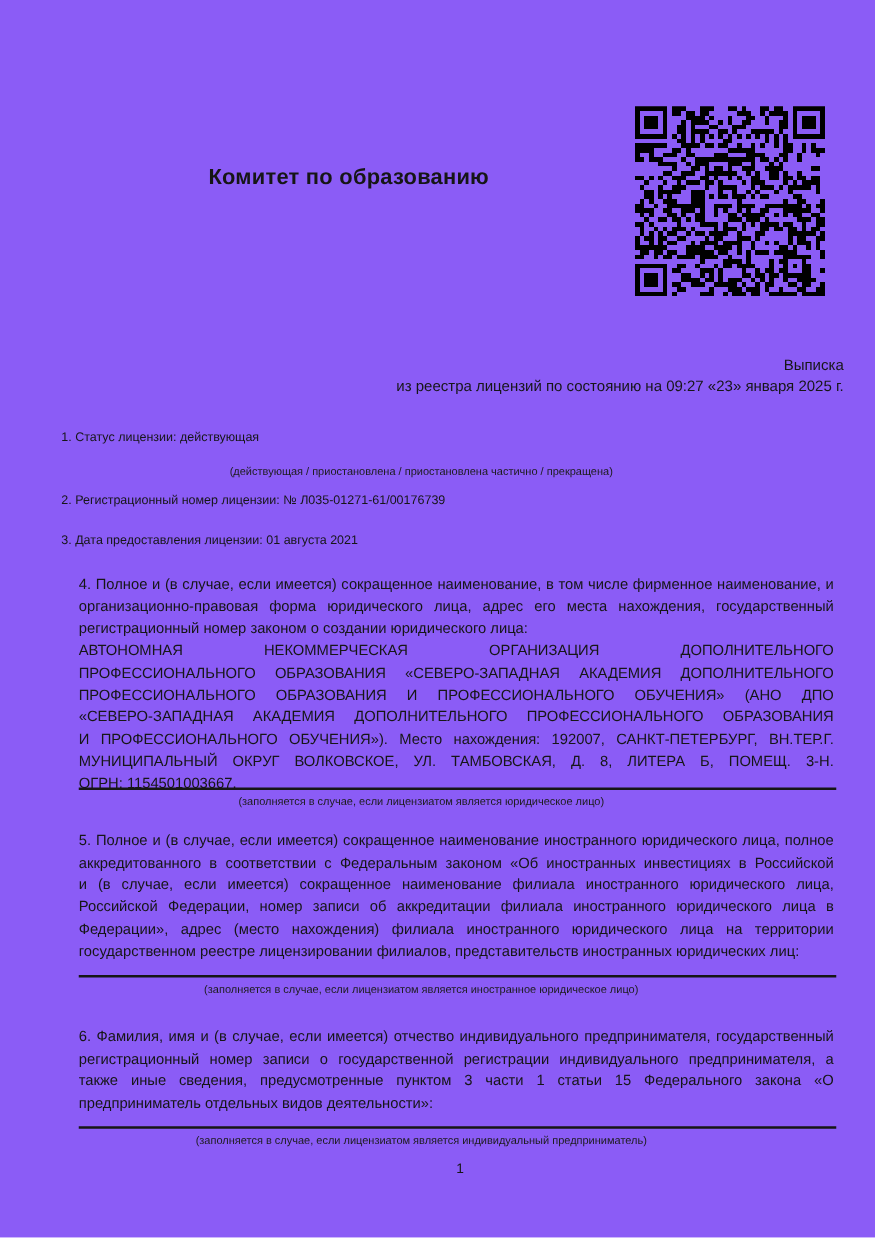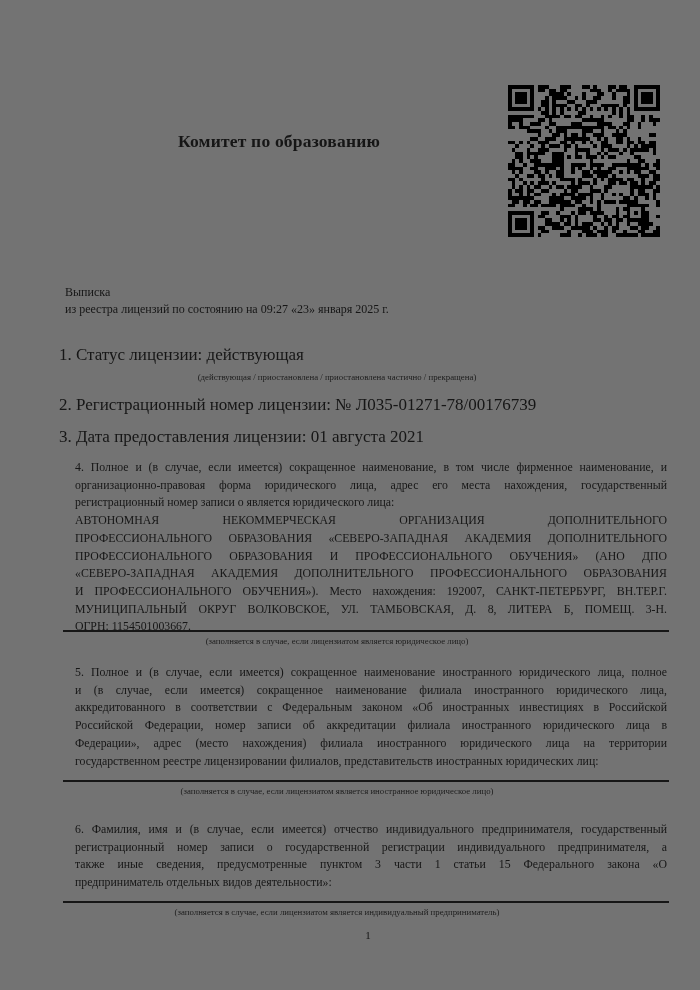--- a/index.html
+++ b/index.html
@@ -1,49 +1,49 @@
 <!DOCTYPE html>
 <html><head>
 <meta charset="utf-8">
 <style>
   html,body{margin:0;padding:0;background:#ffffff;}
   .page{
     position:relative;
     width:700px;height:990px;
-    background:#737373;
+    background:#8b5cf6;
     color:#161616;
-    font-family:Liberation Serif, serif;
+    font-family:Liberation Sans, sans-serif;
     overflow:hidden;
   }
   .abs{position:absolute;}
   .org-header{top:131px;left:63px;width:432px;text-align:center;}
   .org-title{font-size:17.5px;font-weight:bold;letter-spacing:.2px;}
   .org-caption{font-size:9px;margin-top:6px;}
   .qr-box{top:85px;left:508px;width:152px;height:152px;}
   .qr-box svg{display:block;width:152px;height:152px;}
-  .doc-title{top:284px;left:65px;width:610px;text-align:left;font-size:12px;line-height:17px;}
-  .body-line{left:59px;width:606px;font-size:17px;}
+  .doc-title{top:284px;left:65px;width:610px;text-align:right;font-size:12px;line-height:17px;}
+  .body-line{left:49px;width:606px;font-size:10px;}
   .item1{top:345px;}
   .item2{top:395px;}
   .item3{top:427px;}
   .small-caption{left:63px;width:548px;text-align:center;font-size:8.8px;color:#1c1c1c;}
   .cap1{top:372px;}
   .para{left:63px;width:604px;font-size:11.8px;line-height:17.7px;}
   .blk4{top:459px;}
   .blk5{top:664px;}
   .blk6{top:821px;}
   .rule{left:63px;width:606px;height:2px;background:#161616;}
   .rule4{top:630px;}
   .cap4{top:636px;}
   .rule5{top:780px;}
   .cap5{top:786px;}
   .rule6{top:901px;}
   .cap6{top:907px;}
   .page-num{top:929px;left:63px;width:610px;text-align:center;font-size:11px;}
-  .jline{white-space:nowrap;text-align:justify;text-align-last:justify;overflow:visible;margin-left:12px;}
+  .jline{white-space:nowrap;text-align:justify;text-align-last:justify;overflow:visible;}
   .jline.last{text-align-last:left;}
 </style>
 </head>
 <body>
 
 <div class="page">
 
   <div class="abs org-header">
     <div class="org-title">Комитет по образованию</div>
   </div>
@@ -888,47 +888,47 @@
   </div>
 
   <div class="abs doc-title">
     <div>Выписка</div>
     <div>из реестра лицензий по состоянию на 09:27 «23» января 2025 г.</div>
   </div>
 
   <div class="abs body-line item1">1. Статус лицензии: действующая</div>
   <div class="abs small-caption cap1">(действующая / приостановлена / приостановлена частично / прекращена)</div>
 
-  <div class="abs body-line item2">2. Регистрационный номер лицензии: № Л035-01271-78/00176739</div>
+  <div class="abs body-line item2">2. Регистрационный номер лицензии: № Л035-01271-61/00176739</div>
 
   <div class="abs body-line item3">3. Дата предоставления лицензии: 01 августа 2021</div>
 
   <div class="abs para blk4">
     <div>
         <div class="jline">4. Полное и (в случае, если имеется) сокращенное наименование, в том числе фирменное наименование, и</div>
         <div class="jline">организационно-правовая форма юридического лица, адрес его места нахождения, государственный</div>
-        <div class="jline last">регистрационный номер записи о является юридического лица:</div>
+        <div class="jline last">регистрационный номер законом о создании юридического лица:</div>
       </div>
     <div>
         <div class="jline">АВТОНОМНАЯ НЕКОММЕРЧЕСКАЯ ОРГАНИЗАЦИЯ ДОПОЛНИТЕЛЬНОГО</div>
         <div class="jline">ПРОФЕССИОНАЛЬНОГО ОБРАЗОВАНИЯ «СЕВЕРО-ЗАПАДНАЯ АКАДЕМИЯ ДОПОЛНИТЕЛЬНОГО</div>
         <div class="jline">ПРОФЕССИОНАЛЬНОГО ОБРАЗОВАНИЯ И ПРОФЕССИОНАЛЬНОГО ОБУЧЕНИЯ» (АНО ДПО</div>
         <div class="jline">«СЕВЕРО-ЗАПАДНАЯ АКАДЕМИЯ ДОПОЛНИТЕЛЬНОГО ПРОФЕССИОНАЛЬНОГО ОБРАЗОВАНИЯ</div>
         <div class="jline">И ПРОФЕССИОНАЛЬНОГО ОБУЧЕНИЯ»). Место нахождения: 192007, САНКТ-ПЕТЕРБУРГ, ВН.ТЕР.Г.</div>
         <div class="jline">МУНИЦИПАЛЬНЫЙ ОКРУГ ВОЛКОВСКОЕ, УЛ. ТАМБОВСКАЯ, Д. 8, ЛИТЕРА Б, ПОМЕЩ. 3-Н.</div>
         <div class="jline last">ОГРН: 1154501003667.</div>
       </div>
   </div>
   <div class="abs rule rule4"></div>
   <div class="abs small-caption cap4">(заполняется в случае, если лицензиатом является юридическое лицо)</div>
 
   <div class="abs para blk5">
       <div class="jline">5. Полное и (в случае, если имеется) сокращенное наименование иностранного юридического лица, полное</div>
+      <div class="jline">аккредитованного в соответствии с Федеральным законом «Об иностранных инвестициях в Российской</div>
       <div class="jline">и (в случае, если имеется) сокращенное наименование филиала иностранного юридического лица,</div>
-      <div class="jline">аккредитованного в соответствии с Федеральным законом «Об иностранных инвестициях в Российской</div>
       <div class="jline">Российской Федерации, номер записи об аккредитации филиала иностранного юридического лица в</div>
       <div class="jline">Федерации», адрес (место нахождения) филиала иностранного юридического лица на территории</div>
       <div class="jline last">государственном реестре лицензировании филиалов, представительств иностранных юридических лиц:</div>
     </div>
   <div class="abs rule rule5"></div>
   <div class="abs small-caption cap5">(заполняется в случае, если лицензиатом является иностранное юридическое лицо)</div>
 
   <div class="abs para blk6">
       <div class="jline">6. Фамилия, имя и (в случае, если имеется) отчество индивидуального предпринимателя, государственный</div>
       <div class="jline">регистрационный номер записи о государственной регистрации индивидуального предпринимателя, а</div>

